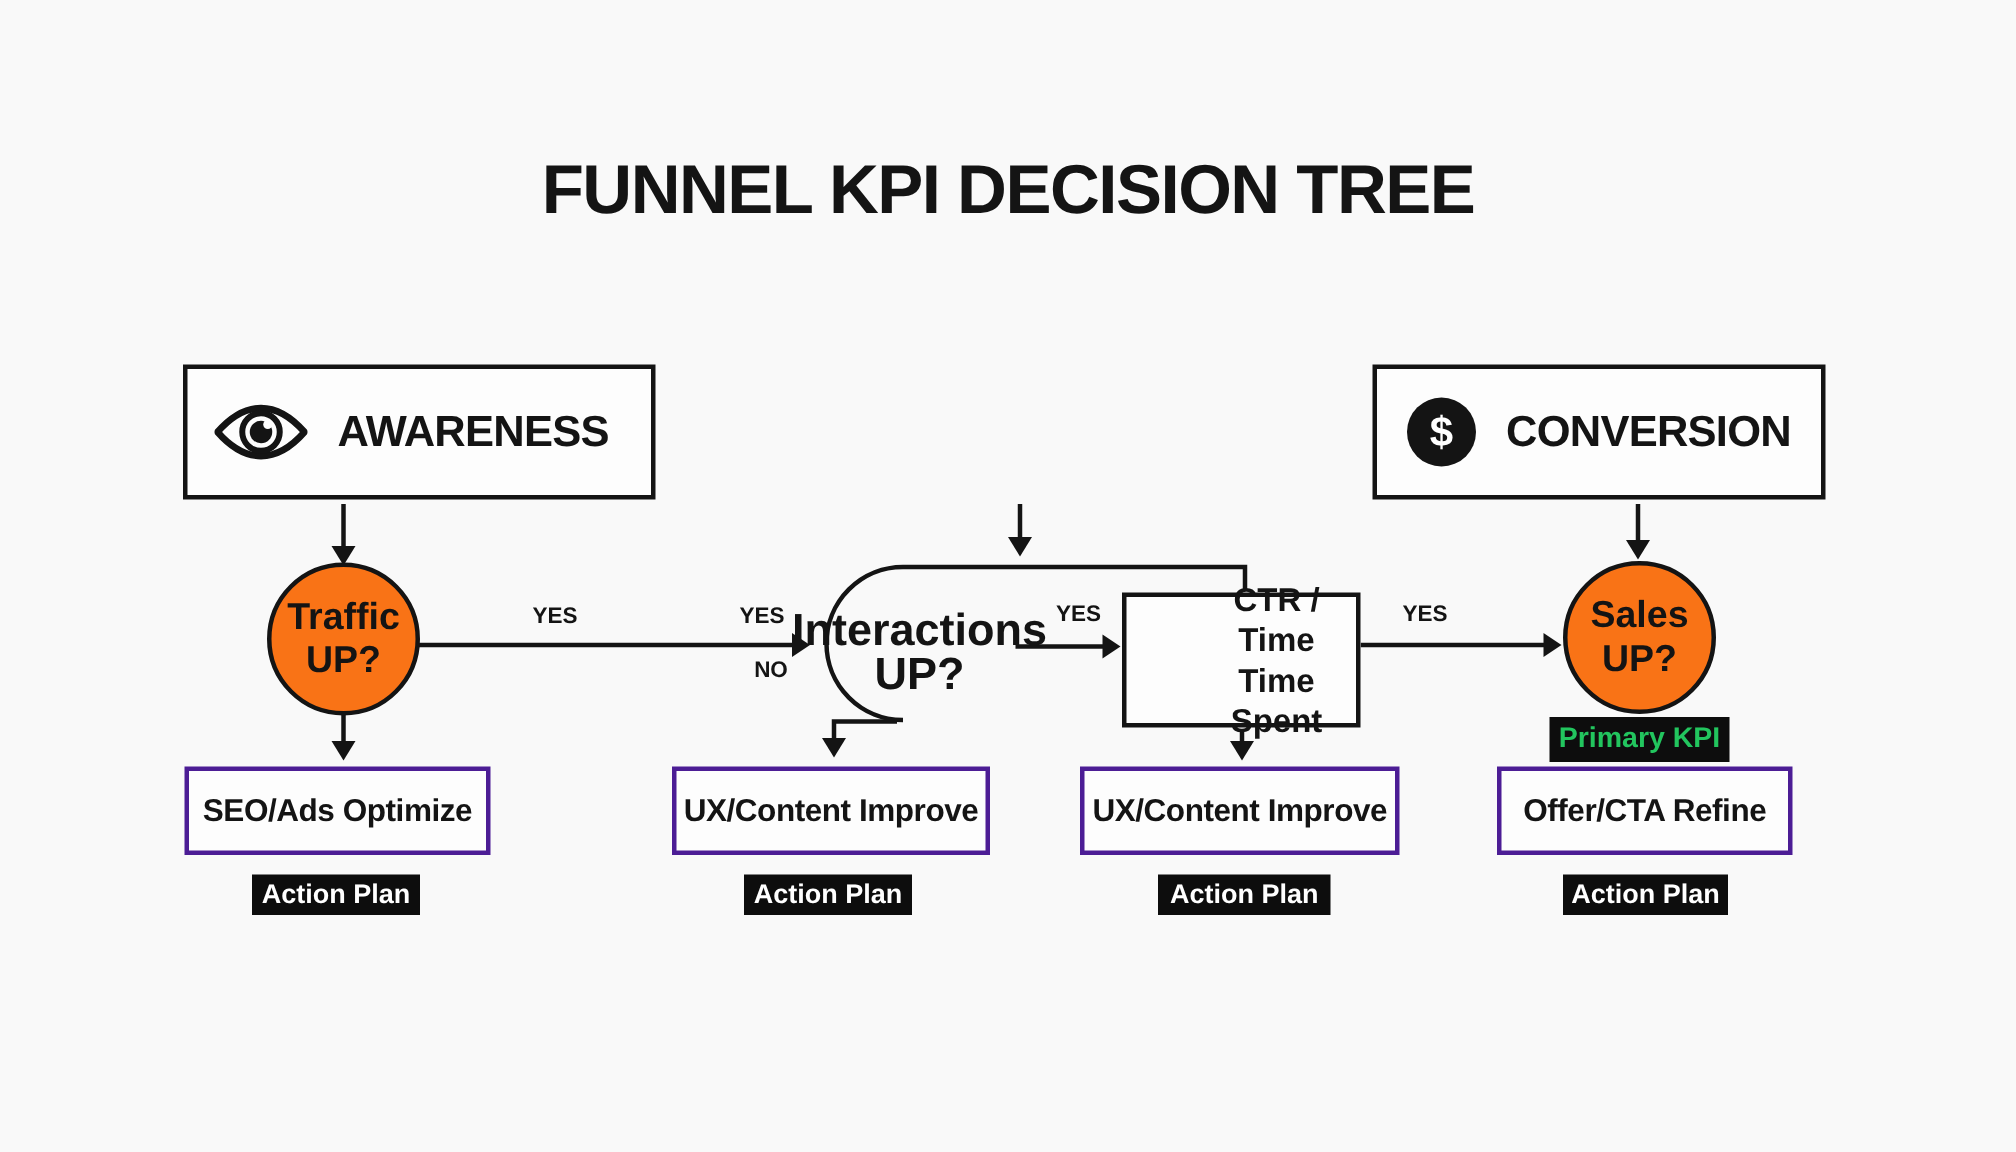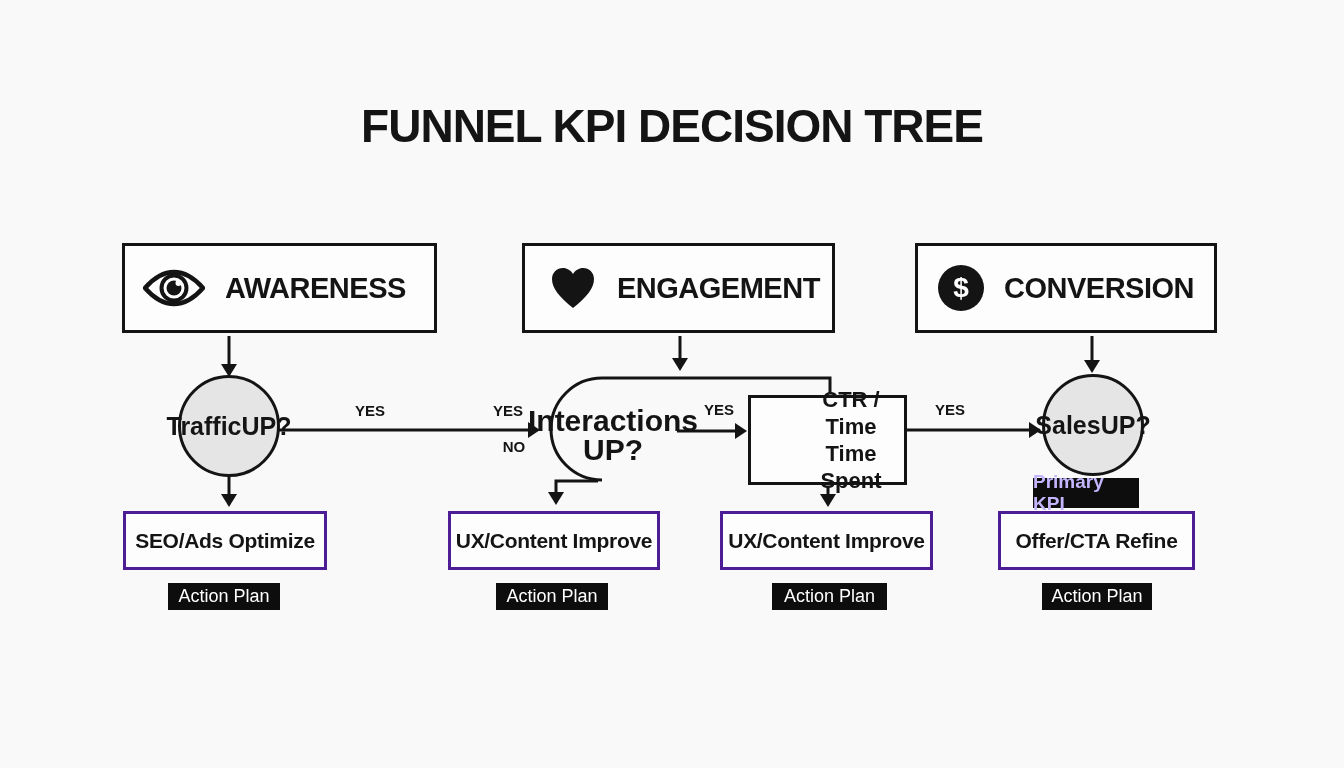--- a/index.html
+++ b/index.html
@@ -43,22 +43,22 @@
   .dollar-icon {
     width: 46px; height: 46px; border-radius: 50%;
     background: #141414; color: #ffffff;
     display: flex; align-items: center; justify-content: center;
     font-size: 28px; font-weight: 700; flex: 0 0 auto;
   }
 
   .decision-circle {
     width: 102px; height: 102px;
     border: 3px solid #141414; border-radius: 50%;
-    background: #e5e5e5;
-    display: flex; flex-direction: row; align-items: center; justify-content: center;
+    background: #f97316;
+    display: flex; flex-direction: column; align-items: center; justify-content: center;
     font-size: 25px; font-weight: 700; line-height: 29px; text-align: center;
   }
   .circle-traffic { left: 178px; top: 375px; }
   .circle-sales   { left: 1042px; top: 374px; }
 
   .interactions-text {
     left: 513px; top: 406px; width: 200px;
     text-align: center;
     font-size: 30px; font-weight: 700; line-height: 29px;
   }
@@ -74,42 +74,42 @@
     width: 60px; text-align: center;
     font-size: 15px; font-weight: 700;
   }
   .lbl-yes-near  { left: 340px; top: 402px; }
   .lbl-yes-far   { left: 478px; top: 402px; }
   .lbl-no        { left: 484px; top: 438px; }
   .lbl-yes-mid   { left: 689px; top: 401px; }
   .lbl-yes-right { left: 920px; top: 401px; }
 
   .primary-kpi {
-    left: 1033px; top: 478px; width: 106px; height: 30px;
-    background: #0d0d0d; color: #c4b5fd;
+    left: 1033px; top: 478px; width: 120px; height: 30px;
+    background: #0d0d0d; color: #22c55e;
     display: flex; align-items: center; justify-content: center;
     font-size: 19px; font-weight: 700;
   }
 
   .action-box {
     top: 511px; height: 59px;
     border: 3px solid #4c1d95; background: #fdfdfd;
     display: flex; align-items: center; justify-content: center;
     font-size: 21px; font-weight: 700; letter-spacing: -0.3px;
   }
   .action-0 { left: 123px; width: 204px; }
   .action-1 { left: 448px; width: 212px; }
   .action-2 { left: 720px; width: 213px; }
   .action-3 { left: 998px; width: 197px; }
 
   .action-badge {
     top: 583px; height: 27px;
     background: #0d0d0d; color: #ffffff;
     display: flex; align-items: center; justify-content: center;
-    font-size: 18px; font-weight: 400;
+    font-size: 18px; font-weight: 700;
   }
   .badge-0 { left: 168px; width: 112px; }
   .badge-1 { left: 496px; width: 112px; }
   .badge-2 { left: 772px; width: 115px; }
   .badge-3 { left: 1042px; width: 110px; }
 </style>
 </head>
 <body>
 
 <div class="canvas">
@@ -162,26 +162,20 @@
   <div class="abs stage-box stage-awareness">
     <svg width="62" height="40" viewBox="0 0 62 40" xmlns="http://www.w3.org/2000/svg">
       <path d="M2 20 Q 16 4 31 4 Q 46 4 60 20 Q 46 36 31 36 Q 16 36 2 20 Z" fill="none" stroke="#141414" stroke-width="4.5" stroke-linejoin="round"></path>
       <circle cx="31" cy="20" r="12.5" fill="none" stroke="#141414" stroke-width="4"></circle>
       <circle cx="31" cy="20" r="7.5" fill="#141414"></circle>
       <circle cx="35.5" cy="15" r="3" fill="#fdfdfd"></circle>
     </svg>
     <span class="stage-label">AWARENESS</span>
   </div>
 
-  <div class="abs stage-box stage-engagement">
-    <svg width="48" height="44" viewBox="0 0 48 44" xmlns="http://www.w3.org/2000/svg">
-      <path d="M24 42 C10 31 3 22 3 13 C3 6.5 8 2 14 2 C18 2 22 4.5 24 8 C26 4.5 30 2 34 2 C40 2 45 6.5 45 13 C45 22 38 31 24 42 Z" fill="#141414"></path>
-    </svg>
-    <span class="stage-label">ENGAGEMENT</span>
-  </div>
 
   <div class="abs stage-box stage-conversion">
     <span class="dollar-icon">
       <span>$</span>
     </span>
     <span class="stage-label">CONVERSION</span>
   </div>
 
   <div class="abs decision-circle circle-traffic">
     <span>Traffic</span>

